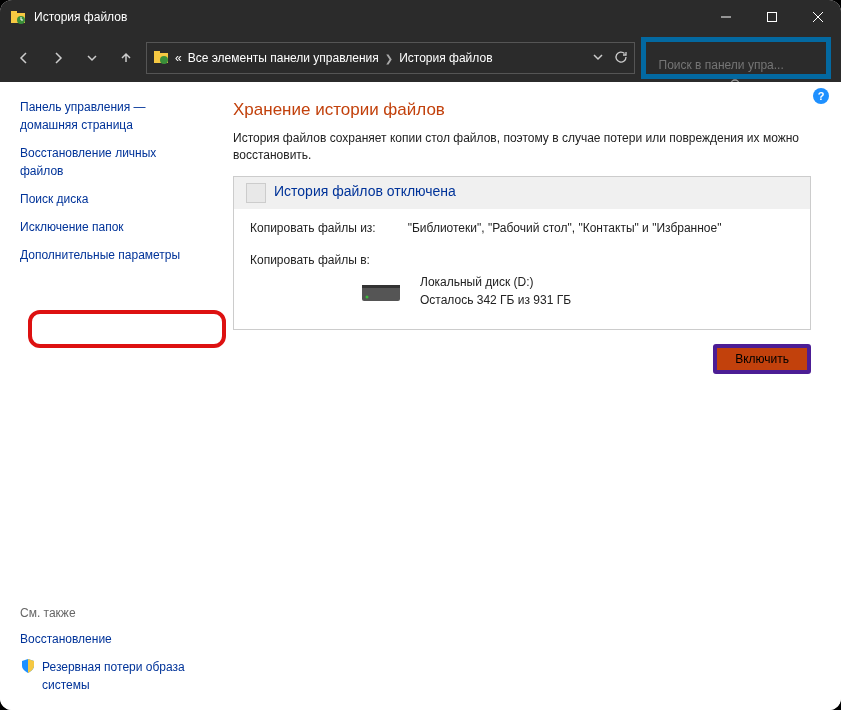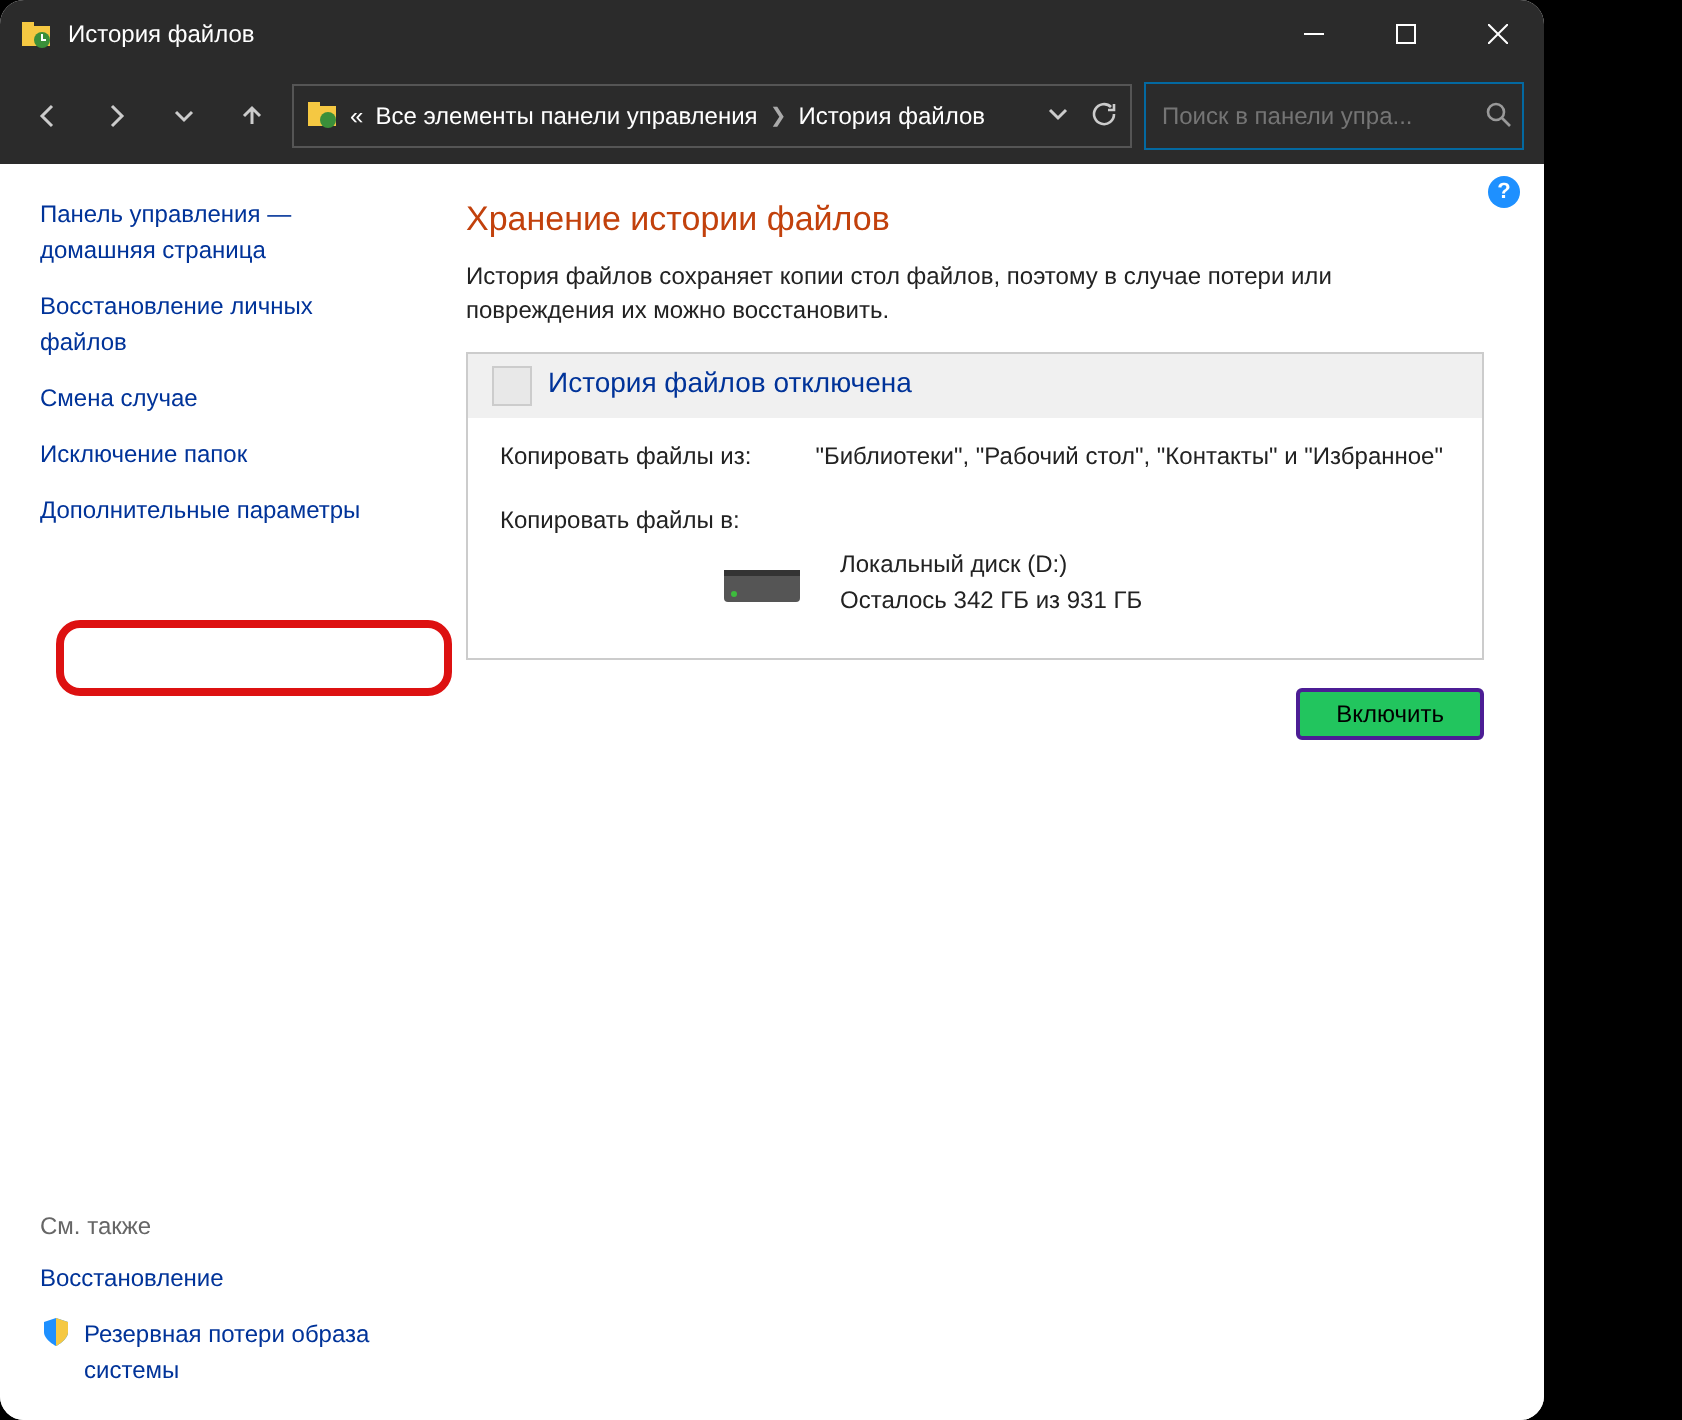--- a/index.html
+++ b/index.html
@@ -1,31 +1,31 @@
 <!DOCTYPE html>
 <html><head>
 <meta charset="utf-8">
 <style>
 * { margin: 0; padding: 0; box-sizing: border-box; font-family: "Segoe UI", Tahoma, sans-serif; }
 body { background: #000; width: 841px; height: 710px; overflow: hidden; }
-.outer { position: relative; width: 772px; height: 710px; border-radius: 12px; overflow: hidden; background: #fff; }
+.outer { position: relative; width: 841px; height: 710px; border-radius: 12px; overflow: hidden; background: #fff; }
 .titlebar { height: 34px; background: #2b2b2b; display: flex; align-items: center; padding-left: 10px; }
 .titlebar .app-icon { width: 16px; height: 16px; margin-right: 8px; position: relative; }
 .titlebar .app-icon svg { width: 16px; height: 16px; }
 .titlebar .title-text { color: #fff; font-size: 12px; flex: 1; }
 .win-buttons { display: flex; }
 .win-btn { width: 46px; height: 34px; display: flex; align-items: center; justify-content: center; color: #fff; }
 .win-btn svg { width: 10px; height: 10px; }
 
 .navbar { height: 48px; background: #2b2b2b; display: flex; align-items: center; padding: 0 10px; gap: 6px; }
 .nav-arrow { width: 28px; height: 28px; display: flex; align-items: center; justify-content: center; color: #ccc; }
 .addr-box { flex: 1; height: 32px; border: 1px solid #555; display: flex; align-items: center; padding: 0 6px; gap: 6px; color: #fff; font-size: 12px; min-width: 0; }
 .addr-box .crumb-sep { color: #aaa; font-size: 10px; }
 .addr-tail { margin-left: auto; display: flex; gap: 10px; align-items: center; }
-.search-box { width: 190px; height: 32px; border: 1px solid #0369a1; display: flex; align-items: center; padding: 16px 8px; color: #999; font-size: 12px; gap: 6px; }
+.search-box { width: 190px; height: 32px; border: 5px solid #0369a1; display: flex; align-items: center; padding: 16px 8px; color: #999; font-size: 12px; gap: 6px; flex-direction: column; }
 .search-box input { background: transparent; border: none; outline: none; color: #fff; font-size: 12px; flex: 1; }
 
 .body { display: flex; height: calc(710px - 34px - 48px); background: #fff; position: relative; }
 .sidebar { width: 205px; padding: 16px 6px 10px 20px; display: flex; flex-direction: column; }
 .side-link { color: #003399; font-size: 12px; line-height: 1.5; margin-bottom: 10px; cursor: pointer; }
 .side-sep { flex: 1; }
 .side-sec-title { color: #666; font-size: 12px; margin-bottom: 10px; }
 .side-icon-row { display: flex; align-items: flex-start; gap: 6px; }
 .shield-icon { width: 16px; height: 16px; flex-shrink: 0; }
 
@@ -37,21 +37,21 @@
 .desc { font-size: 12px; color: #222; line-height: 1.4; margin-bottom: 12px; }
 .panel { border: 1px solid #ccc; }
 .panel-title { background: #f0f0f0; color: #003399; font-size: 14px; padding: 6px 12px; display: flex; align-items: flex-start; gap: 8px; }
 .panel-title .blank-icon { width: 20px; height: 20px; background: #e8e8e8; border: 1px solid #ccc; }
 .panel-body { padding: 12px 16px 20px 16px; font-size: 12px; color: #222; }
 .row1 { display: flex; gap: 32px; margin-bottom: 18px; }
 .row2 { display: flex; gap: 18px; align-items: center; }
 .drive-icon { width: 42px; height: 28px; margin-left: 110px; }
 .drive-text { line-height: 1.5; }
 .footer-btn-row { display: flex; justify-content: flex-end; margin-top: 14px; }
-.btn { border: 2px solid #4c1d95; background: #22c55e; font-size: 12px; padding: 4px 18px; border-radius: 3px; cursor: pointer; }
+.btn { border: 4px solid #4c1d95; background: #c2410c; font-size: 12px; padding: 4px 18px; border-radius: 3px; cursor: pointer; }
 </style>
 </head>
 <body>
 
 <div class="outer">
 
   <div class="titlebar">
     <span class="app-icon">
       <svg viewBox="0 0 16 16">
           <rect x="1" y="2" width="6" height="4" fill="#f5c842"></rect>
@@ -131,21 +131,21 @@
             <circle cx="6" cy="6" r="4" fill="none" stroke="#999" stroke-width="1.3"></circle>
             <line x1="9" y1="9" x2="13" y2="13" stroke="#999" stroke-width="1.3"></line>
           </svg></span>
     </div>
   </div>
 
   <div class="body">
     <div class="sidebar">
       <div class="side-link">Панель управления — домашняя страница</div>
       <div class="side-link">Восстановление личных файлов</div>
-      <div class="side-link">Смена случае</div>
+      <div class="side-link">Поиск диска</div>
       <div class="side-link">Исключение папок</div>
       <div class="side-link">Дополнительные параметры</div>
       <div class="side-sep"></div>
       <div class="side-sec-title">См. также</div>
       <div class="side-link">Восстановление</div>
       <div class="side-icon-row">
         <span class="shield-icon">
           <svg viewBox="0 0 16 16">
               <path d="M8 1 L14 3 V8 C14 12 8 15 8 15 C8 15 2 12 2 8 V3 Z" fill="#1e90ff"></path>
               <path d="M8 1 L14 3 V8 C14 12 8 15 8 15 V1 Z" fill="#f5c842"></path>

